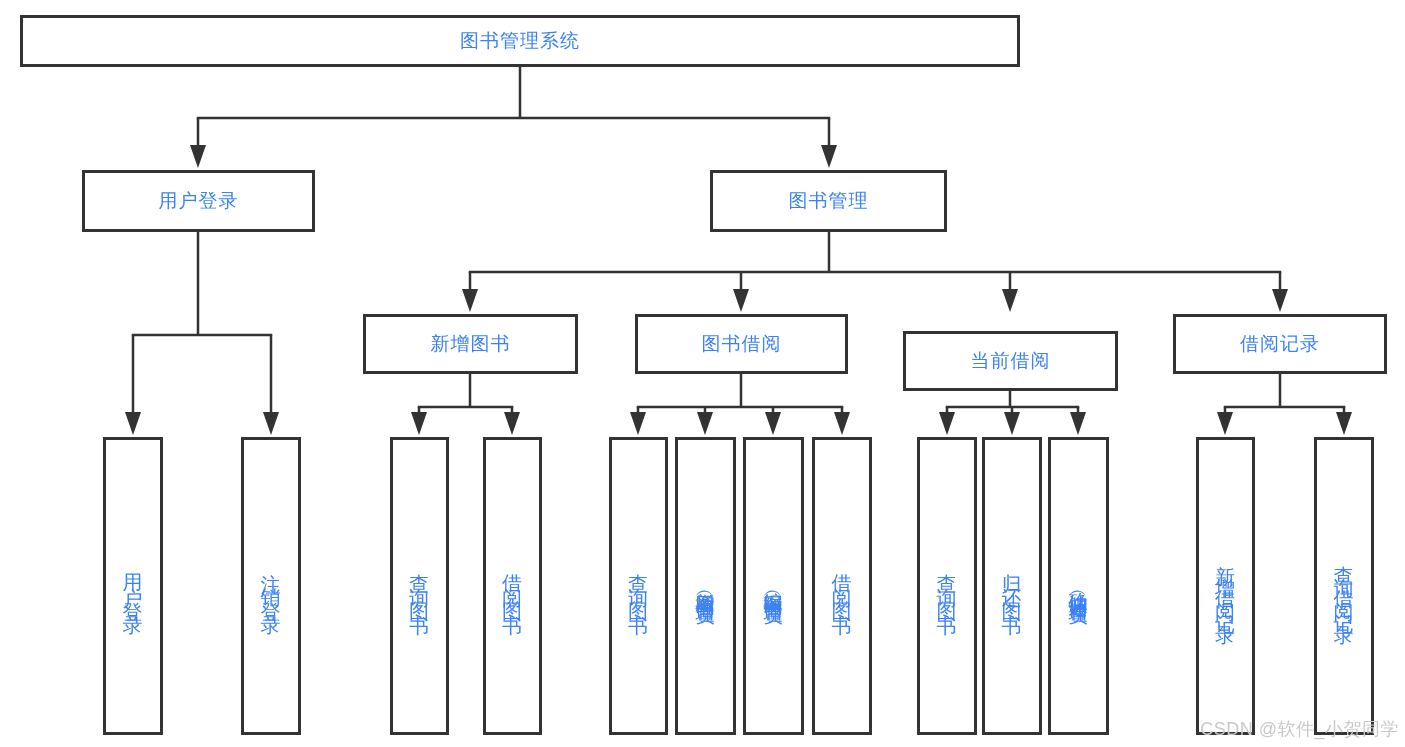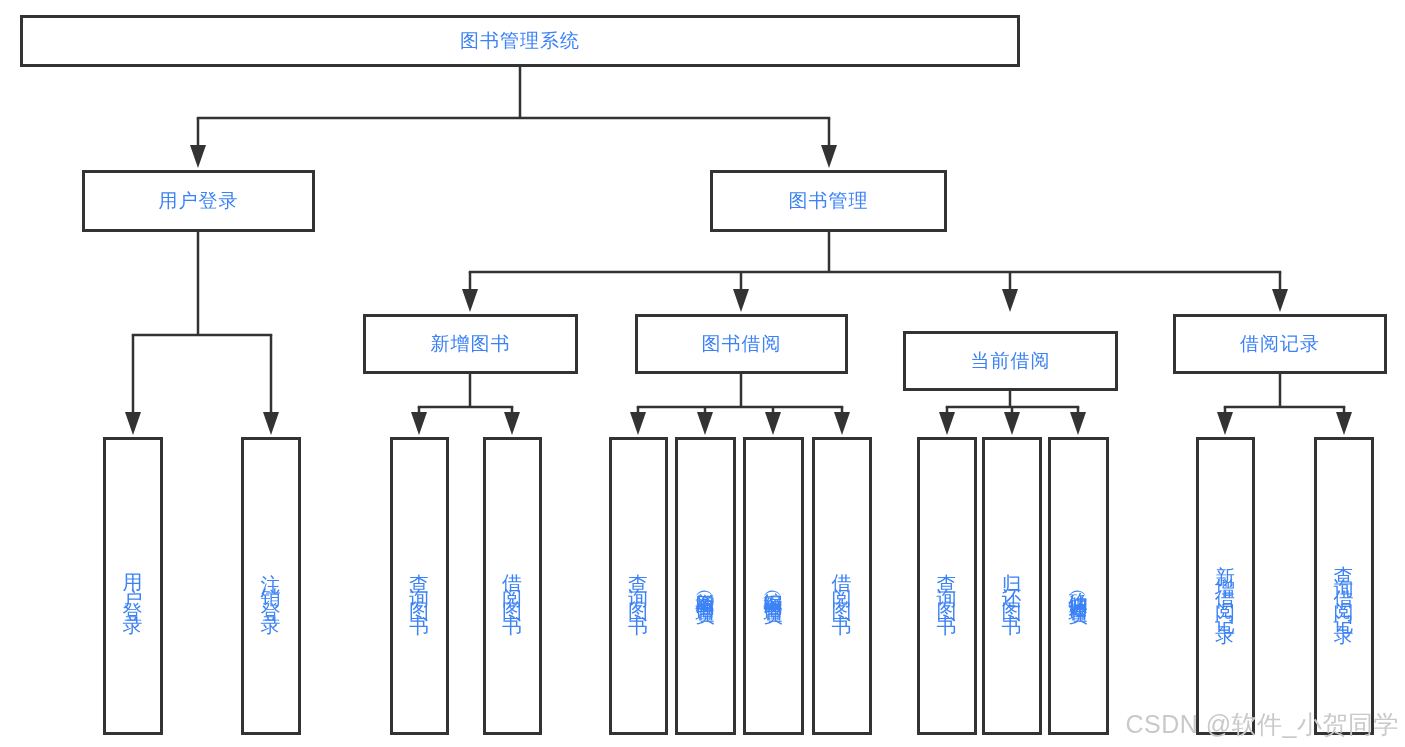--- a/index.html
+++ b/index.html
@@ -50,21 +50,21 @@
     letter-spacing: 14px;
     line-height: 1;
     white-space: nowrap;
   }
   .vtext.mid { letter-spacing: 12px; }
   .vtext.long { letter-spacing: 2px; font-size: 19px; }
   .watermark {
     position: absolute;
     right: 6px;
     bottom: 6px;
-    font-size: 25px;
+    font-size: 18px;
     color: #c9c9c9;
     z-index: 3;
     letter-spacing: 0.5px;
     pointer-events: none;
   }
 </style>
 </head>
 <body>
 
 <div class="canvas">

